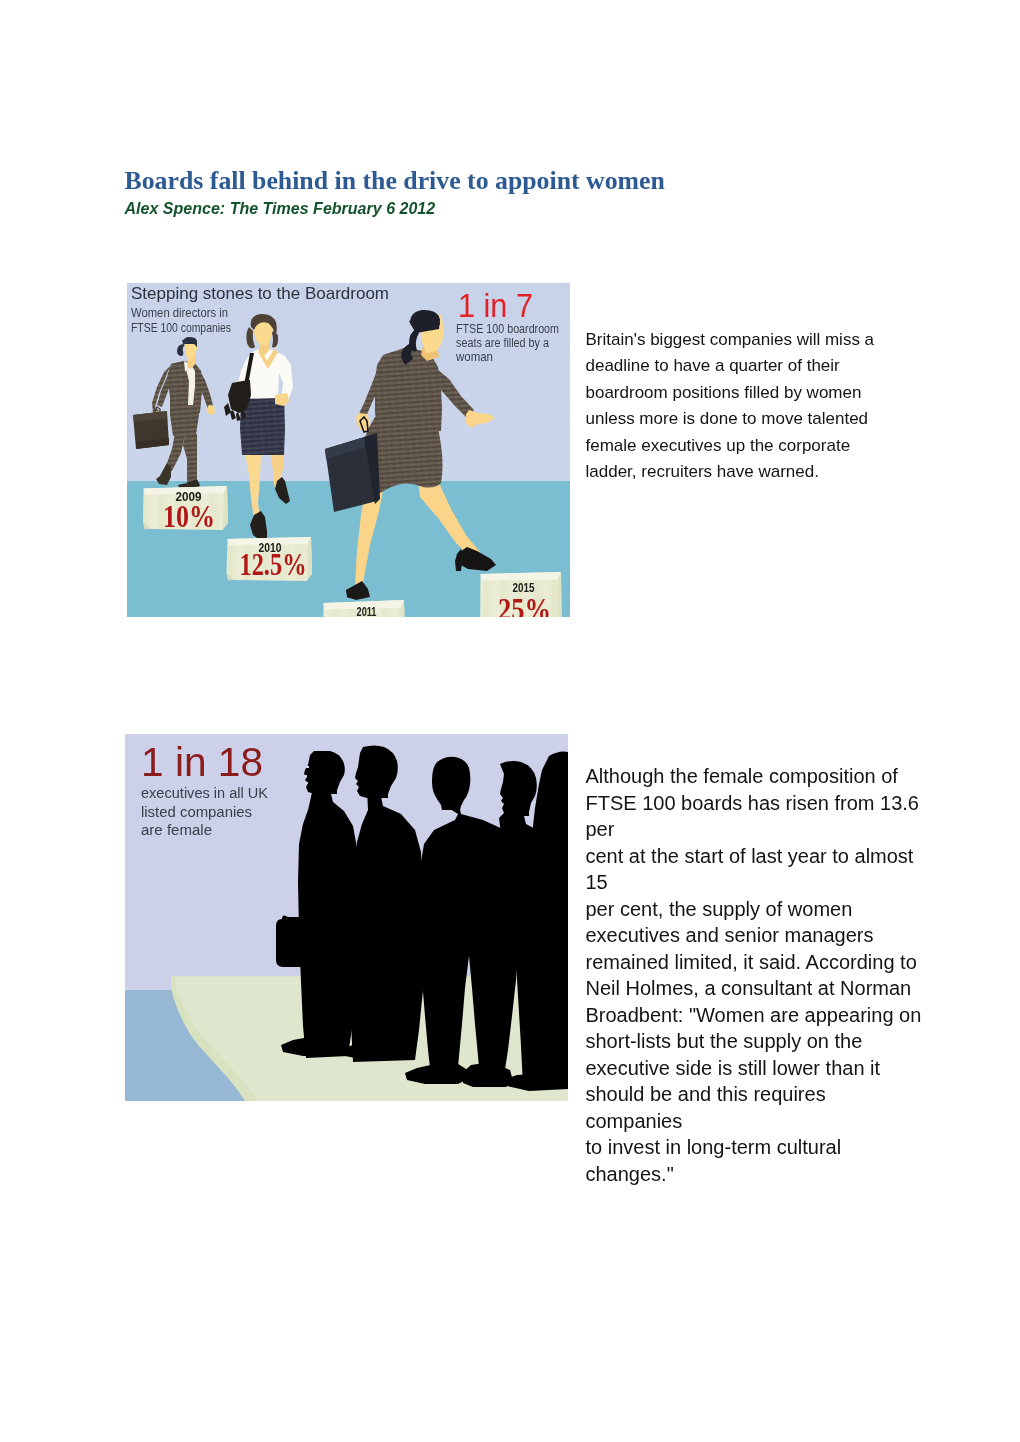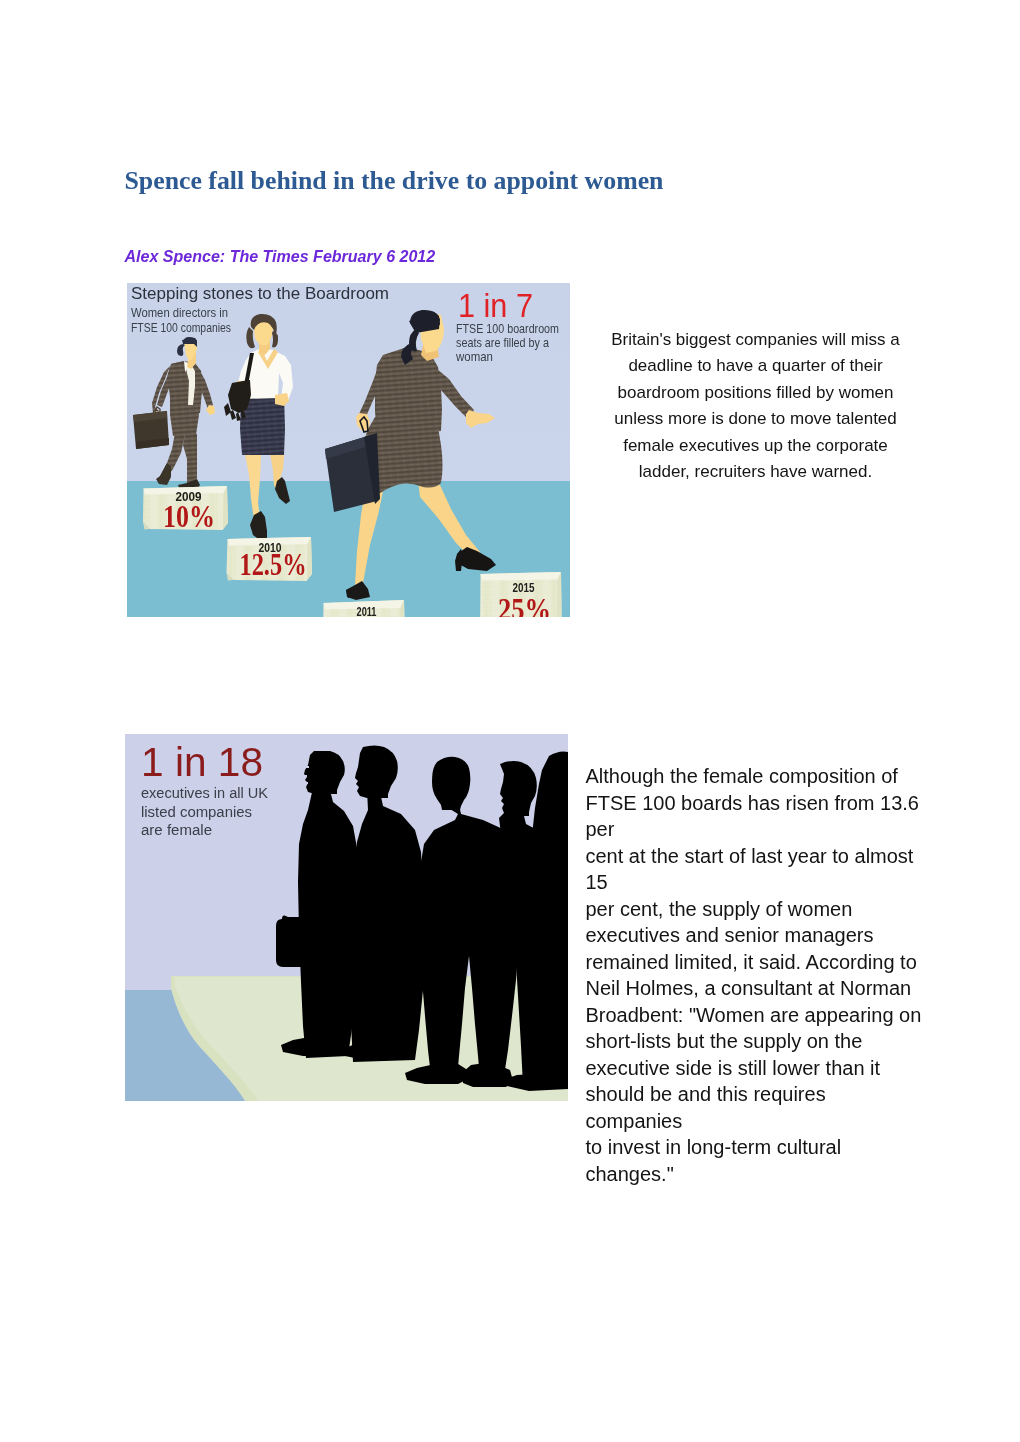--- a/index.html
+++ b/index.html
@@ -1,38 +1,38 @@
 <!DOCTYPE html>
 <html><head>
 <meta charset="utf-8">
 <style>
   html,body{margin:0;padding:0;}
   body{width:1020px;height:1442px;background:#ffffff;font-family:"Liberation Sans",sans-serif;position:relative;overflow:hidden;}
   .page{position:absolute;left:0;top:0;width:1020px;height:1442px;}
   .headline{position:absolute;left:124.5px;top:166px;width:860px;font-family:"Liberation Serif",serif;font-weight:bold;font-size:25.8px;color:#2d5a92;line-height:30px;white-space:nowrap;}
-  .byline{position:absolute;left:124.5px;top:197px;width:860px;font-family:"Liberation Sans",sans-serif;font-weight:bold;font-style:italic;font-size:16.05px;color:#6d28d9;line-height:22px;white-space:nowrap;margin-top:48px;}
+  .byline{position:absolute;left:124.5px;top:197px;width:860px;font-family:"Liberation Sans",sans-serif;font-weight:bold;font-style:italic;font-size:16.05px;color:#14532d;line-height:22px;white-space:nowrap;}
   .fig1{position:absolute;left:127px;top:283px;width:443px;height:334px;overflow:hidden;}
   .fig2{position:absolute;left:125px;top:734px;width:443px;height:367px;overflow:hidden;}
-  .col1{position:absolute;left:585.5px;top:326.5px;width:340px;font-size:17px;line-height:26.5px;color:#141414;text-align:center;}
+  .col1{position:absolute;left:585.5px;top:326.5px;width:340px;font-size:17px;line-height:26.5px;color:#141414;}
   .col2{position:absolute;left:585.5px;top:763px;width:340px;font-size:20px;line-height:26.5px;color:#141414;}
   .col1 p, .col2 p{margin:0 0 17px 0;white-space:pre-line;}
   .st-year{font-family:"Liberation Sans",sans-serif;font-weight:bold;font-size:13px;fill:#20201c;}
   .st-val{font-family:"Liberation Serif",serif;font-weight:bold;font-size:31.5px;fill:#b21717;}
   .st-note{font-family:"Liberation Sans",sans-serif;font-size:10px;fill:#2a2a26;}
   .f1-title{font-family:"Liberation Sans",sans-serif;font-size:17px;fill:#2c323c;}
   .f1-sub{font-family:"Liberation Sans",sans-serif;font-size:13.5px;font-weight:normal;fill:#3a4049;}
   .f1-big{font-family:"Liberation Sans",sans-serif;font-size:34px;fill:#e02226;}
   .f2-big{font-family:"Liberation Sans",sans-serif;font-size:41px;fill:#8a1c1c;}
   .f2-sub{font-family:"Liberation Sans",sans-serif;font-size:15.5px;font-weight:normal;fill:#3a4049;}
 </style>
 </head>
 <body>
 
 <div class="page">
-  <div class="headline">Spence fall behind in the drive to appoint women</div>
+  <div class="headline">Boards fall behind in the drive to appoint women</div>
   <div class="byline">Alex Spence: The Times February 6 2012</div>
 
   <div class="fig1">
   <svg viewBox="0 0 443 379" width="443" height="379" xmlns="http://www.w3.org/2000/svg">
     <defs>
       <linearGradient id="skyg1" x1="0" y1="0" x2="0" y2="1">
         <stop offset="0" stop-color="#c8d3ea"></stop>
             <stop offset="1" stop-color="#ccd7ee"></stop>
       </linearGradient>
       <pattern id="tweed" width="7" height="4.6" patternUnits="userSpaceOnUse" patternTransform="rotate(-4)">

